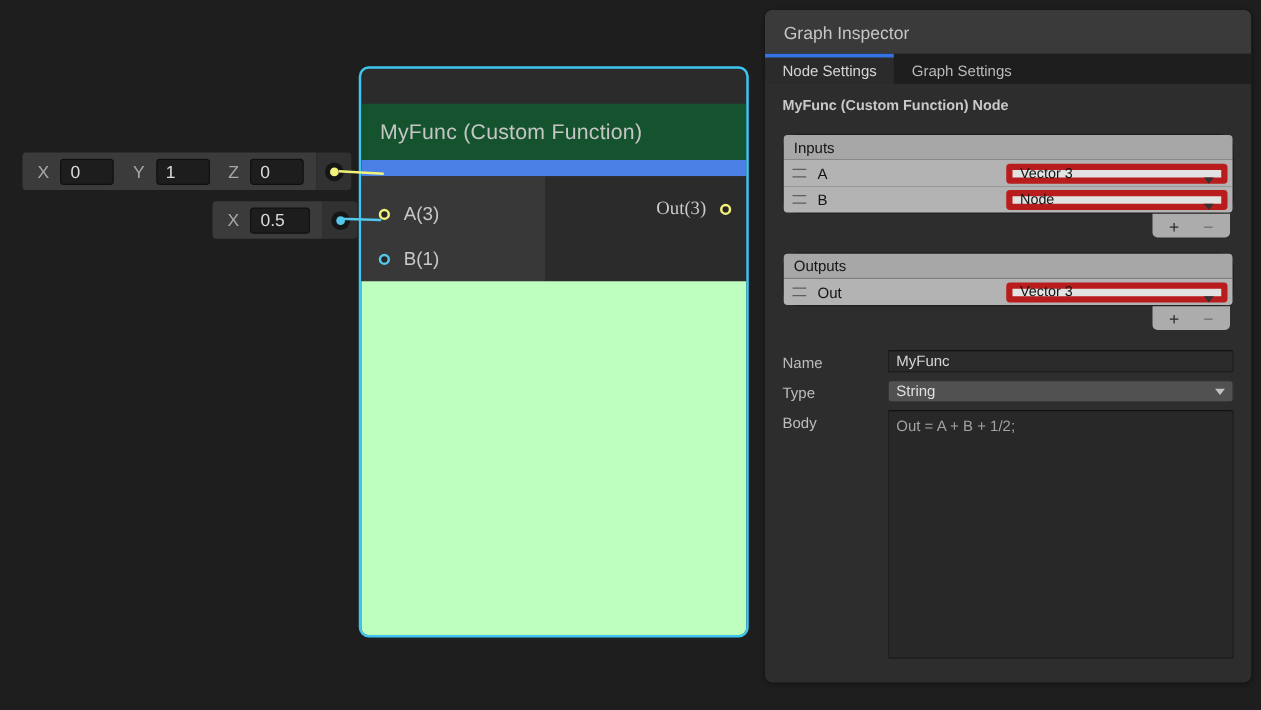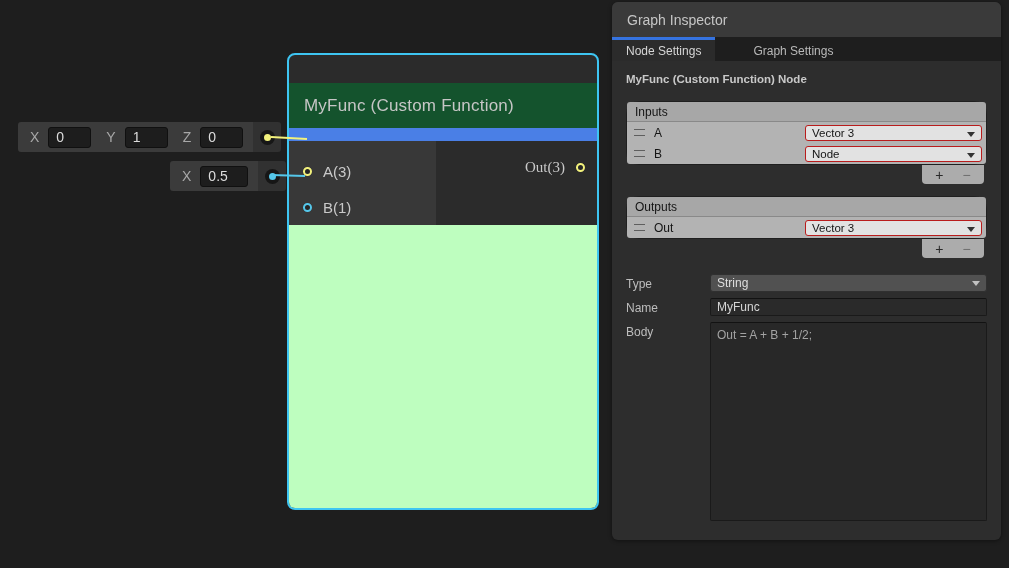--- a/index.html
+++ b/index.html
@@ -59,29 +59,29 @@
   .ring.cyan   { border-color:var(--port-cyan); }
   .port-name { color:#C9C9C9; font-size:15px; margin-left:11px; }
   .port-name-out { color:#C9C9C9; font-size:15px; margin-right:11px; }
   .node-preview { flex:1; background:var(--preview-green); }
 
   
   svg.edges { position:absolute; left:0; top:0; pointer-events:none; }
 
   
   .inspector {
-    position:absolute; left:612px; top:2px; width:389px; height:538px;
+    position:absolute; left:612px; top:8px; width:389px; height:538px;
     background:#2D2D2D; border-radius:6px; overflow:hidden;
     box-shadow:0 1px 4px rgba(0,0,0,.45);
   }
   .insp-titlebar {
     height:35px; background:#3A3A3A; display:flex; align-items:center;
     padding-left:15px; color:#C6C6C6; font-size:14px;
   }
-  .insp-tabs { height:24px; background:#1E1E1E; display:flex;gap:24px; }
+  .insp-tabs { height:24px; background:#1E1E1E; display:flex; }
   .insp-tab {
     height:100%; display:flex; align-items:center; justify-content:center;
     font-size:12px; color:#B9B9B9; border-top:3px solid transparent;
     padding:0 14px; min-width:100px; cursor:default;
   }
   .insp-tab.active { background:#2B2B2B; color:#D6D6D6; border-top-color:var(--tab-blue); }
   .insp-body { padding:12px 14px; }
   .insp-heading { color:#C9C9C9; font-size:11.5px; font-weight:bold; margin-bottom:16px; }
 
   
@@ -92,21 +92,21 @@
     padding-left:8px; color:#141414; font-size:12px;
   }
   .rlist-row {
     height:21px; background:#B3B3B3; display:flex; align-items:center; padding:0 4px 0 7px;
   }
   .rlist-row:last-child { border-radius:0 0 3px 3px; }
   .drag-handle { width:11px; height:7px; border-top:1.5px solid #5E5E5E; border-bottom:1.5px solid #5E5E5E; }
   .rlist-name { color:#141414; font-size:12px; margin-left:9px; }
   .rlist-dd {
     margin-left:auto; width:177px; height:16px; background:#E2E2E2;
-    border:1px solid #b91c1c; border-radius:3px; display:flex; align-items:center;
+    border:5px solid #b91c1c; border-radius:3px; display:flex; align-items:center;
     color:#141414; font-size:11.5px; padding-left:6px; position:relative;
   }
   .tri-dark {
     position:absolute; right:6px; top:6px; width:0; height:0;
     border-left:4px solid transparent; border-right:4px solid transparent;
     border-top:5px solid #333;
   }
   .rlist-footerwrap { display:flex; justify-content:flex-end; padding-right:3px; }
   .rlist-footer {
     width:62px; height:19px; background:#ACACAC; border-radius:0 0 4px 4px;
@@ -256,31 +256,31 @@
       <div class="rlist-footerwrap">
         <div class="rlist-footer">
           <span class="rl-btn">+</span>
           <span class="rl-btn dim">−</span>
         </div>
       </div>
 
       <div class="section-gap"></div>
 
       <div class="prop-row">
+        <span class="prop-label">Name</span>
+        <input class="input-dark" value="MyFunc" style="">
+      </div>
+
+      <div class="prop-row">
         <span class="prop-label">Type</span>
         <div class="dd-dark">
           <span>String</span>
           <div class="tri-light"></div>
         </div>
       </div>
 
       <div class="prop-row">
-        <span class="prop-label">Name</span>
-        <input class="input-dark" value="MyFunc" style="">
-      </div>
-
-      <div class="prop-row">
         <span class="prop-label">Body</span>
         <textarea class="textarea-dark" spellcheck="false" style="">Out = A + B + 1/2;</textarea>
       </div>
     </div>
   </div>
 </div>
 
 </body></html>

